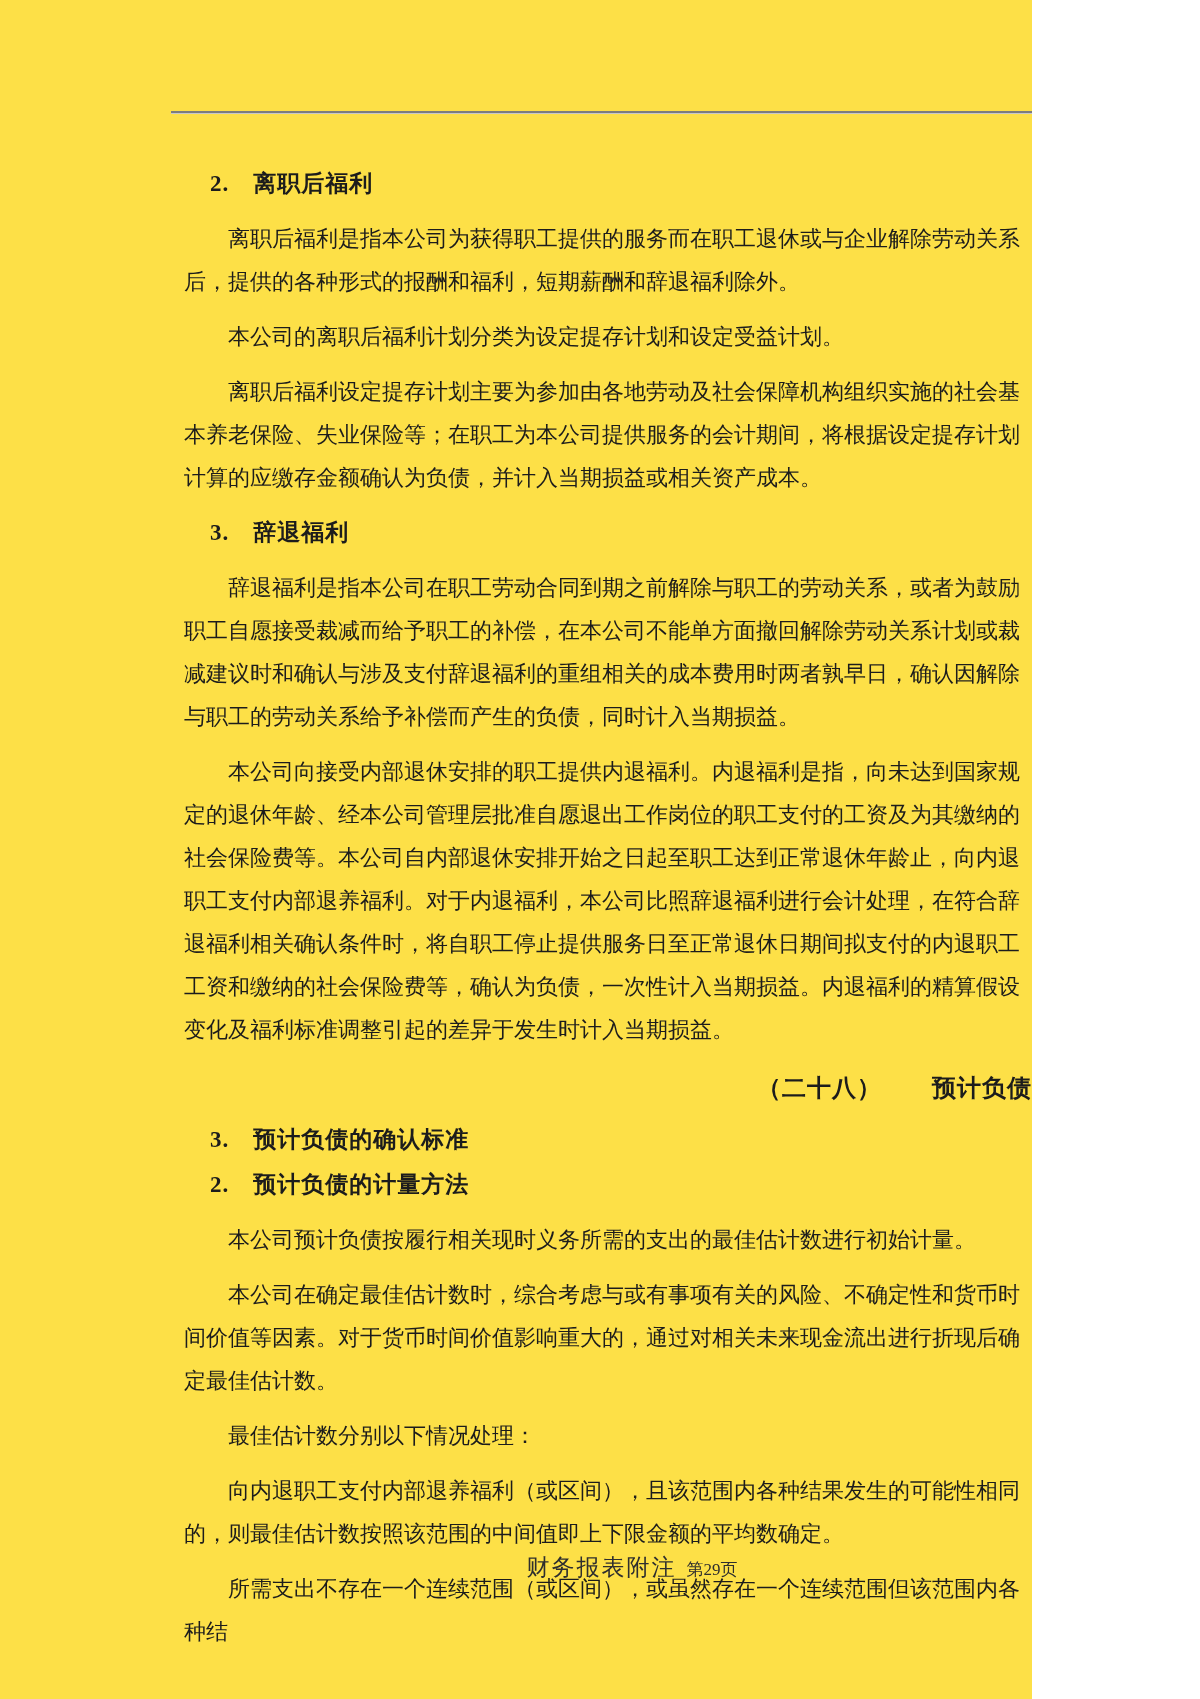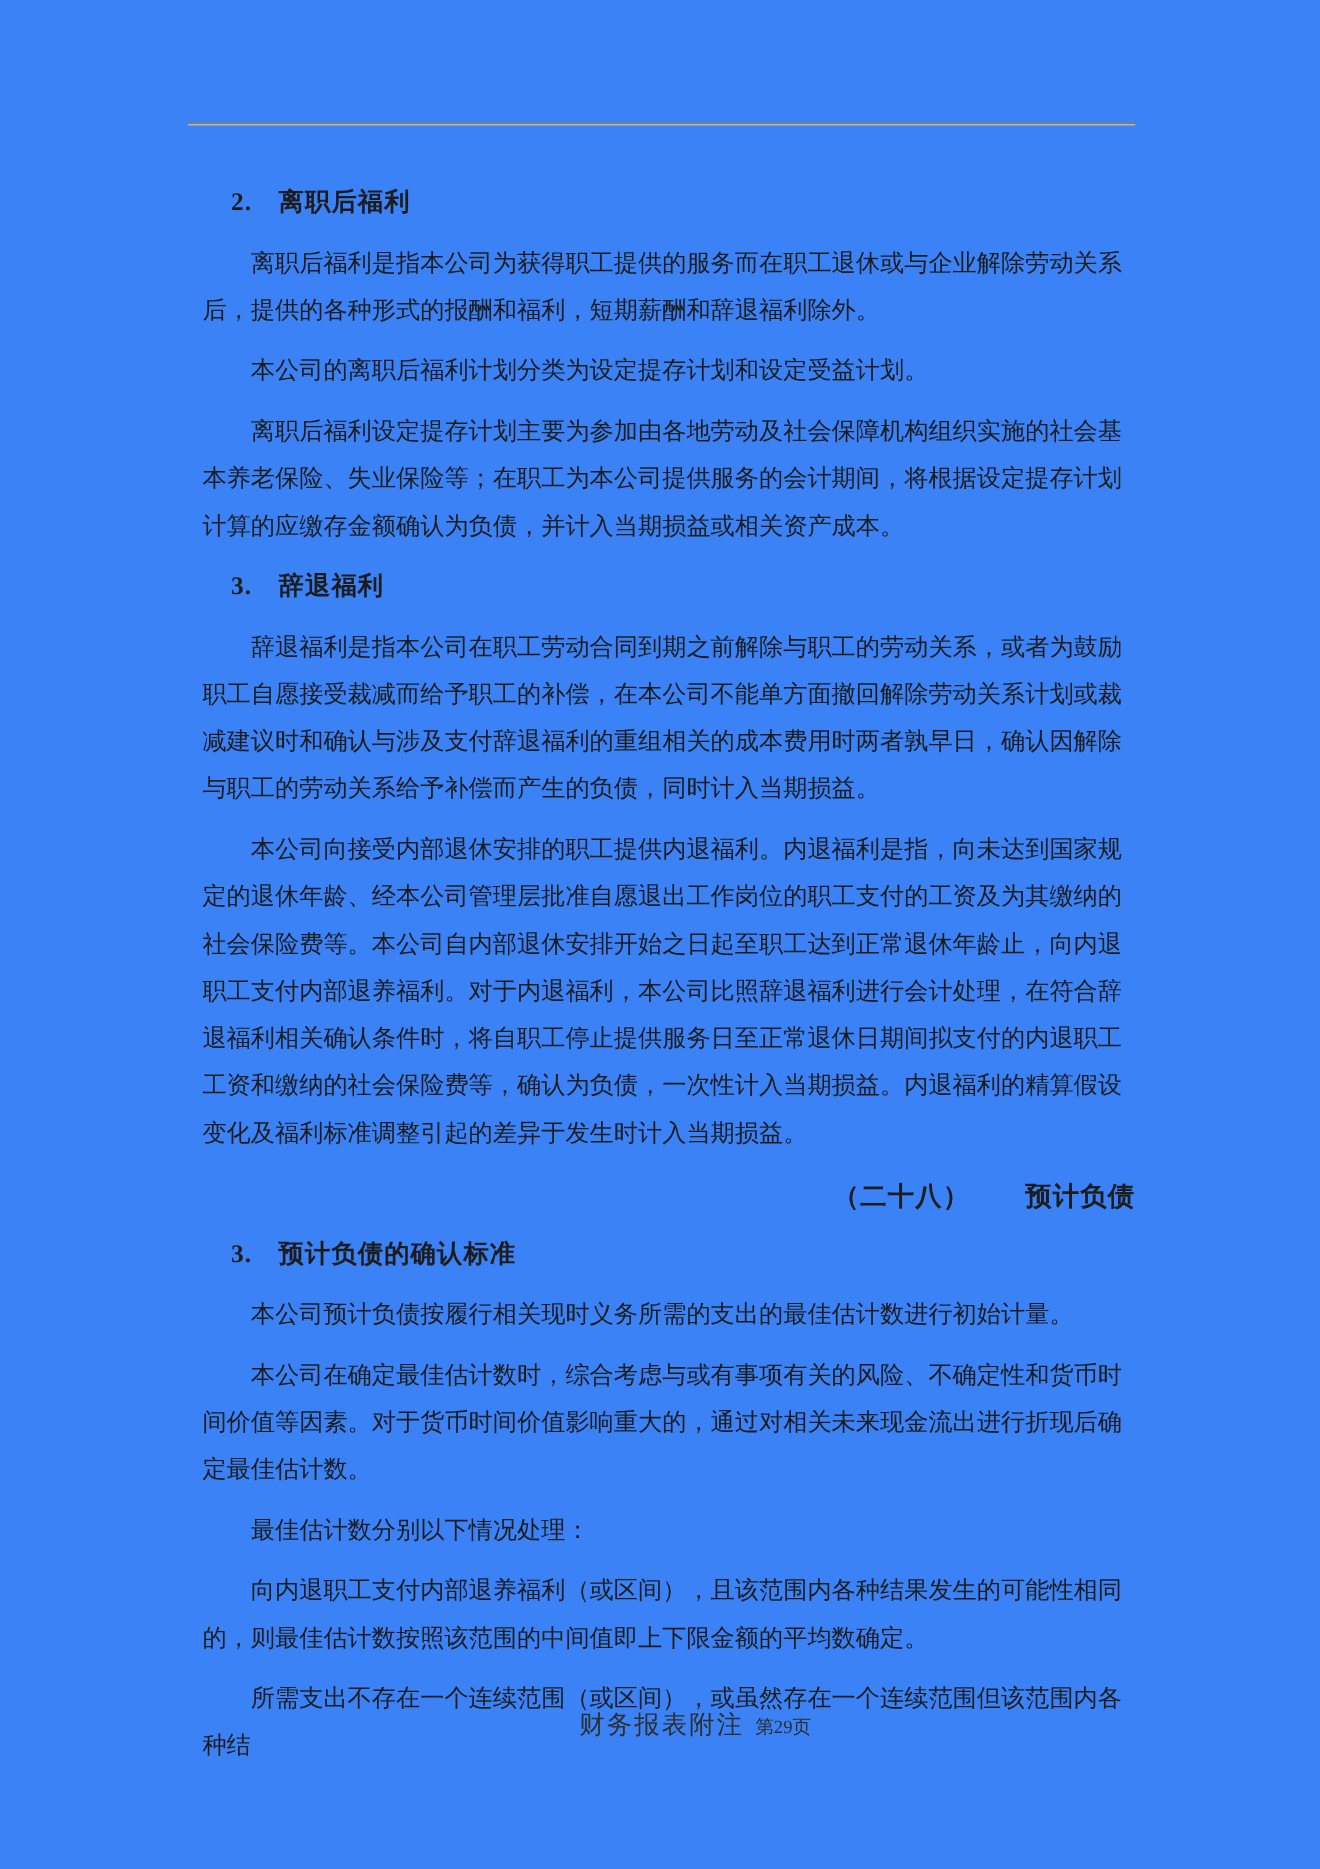--- a/index.html
+++ b/index.html
@@ -2,23 +2,23 @@
 <html><head>
 <meta charset="utf-8">
 <style>
   html, body {
     margin: 0;
     padding: 0;
     background: #ffffff;
   }
   .page {
     position: relative;
-    width: 1200px;
+    width: 1032px;
     height: 1699px;
-    background: #3b82f6;
+    background: #fde047;
     font-family: "Liberation Serif", "DejaVu Serif", serif;
     color: #1c1c1c;
     overflow: hidden;
     text-decoration: underline;
   }
   .header-rule {
     position: absolute;
     left: 171px;
     top: 111px;
     width: 861px;
@@ -86,20 +86,21 @@
   <div class="content">
     <div class="numbered-heading">2.　离职后福利</div>
     <p class="para">离职后福利是指本公司为获得职工提供的服务而在职工退休或与企业解除劳动关系后，提供的各种形式的报酬和福利，短期薪酬和辞退福利除外。</p>
     <p class="para">本公司的离职后福利计划分类为设定提存计划和设定受益计划。</p>
     <p class="para">离职后福利设定提存计划主要为参加由各地劳动及社会保障机构组织实施的社会基本养老保险、失业保险等；在职工为本公司提供服务的会计期间，将根据设定提存计划计算的应缴存金额确认为负债，并计入当期损益或相关资产成本。</p>
     <div class="numbered-heading">3.　辞退福利</div>
     <p class="para">辞退福利是指本公司在职工劳动合同到期之前解除与职工的劳动关系，或者为鼓励职工自愿接受裁减而给予职工的补偿，在本公司不能单方面撤回解除劳动关系计划或裁减建议时和确认与涉及支付辞退福利的重组相关的成本费用时两者孰早日，确认因解除与职工的劳动关系给予补偿而产生的负债，同时计入当期损益。</p>
     <p class="para">本公司向接受内部退休安排的职工提供内退福利。内退福利是指，向未达到国家规定的退休年龄、经本公司管理层批准自愿退出工作岗位的职工支付的工资及为其缴纳的社会保险费等。本公司自内部退休安排开始之日起至职工达到正常退休年龄止，向内退职工支付内部退养福利。对于内退福利，本公司比照辞退福利进行会计处理，在符合辞退福利相关确认条件时，将自职工停止提供服务日至正常退休日期间拟支付的内退职工工资和缴纳的社会保险费等，确认为负债，一次性计入当期损益。内退福利的精算假设变化及福利标准调整引起的差异于发生时计入当期损益。</p>
     <div class="section-heading">（二十八）　　预计负债</div>
     <div class="numbered-heading">3.　预计负债的确认标准</div>
+    <div class="numbered-heading">2.　预计负债的计量方法</div>
     <p class="para">本公司预计负债按履行相关现时义务所需的支出的最佳估计数进行初始计量。</p>
     <p class="para">本公司在确定最佳估计数时，综合考虑与或有事项有关的风险、不确定性和货币时间价值等因素。对于货币时间价值影响重大的，通过对相关未来现金流出进行折现后确定最佳估计数。</p>
     <p class="para">最佳估计数分别以下情况处理：</p>
     <p class="para">向内退职工支付内部退养福利（或区间），且该范围内各种结果发生的可能性相同的，则最佳估计数按照该范围的中间值即上下限金额的平均数确定。</p>
     <p class="para">所需支出不存在一个连续范围（或区间），或虽然存在一个连续范围但该范围内各种结</p>
   </div>
 
   <div class="footer">
     <span class="footer-title">财务报表附注</span><span class="footer-page">第29页</span>
   </div>

